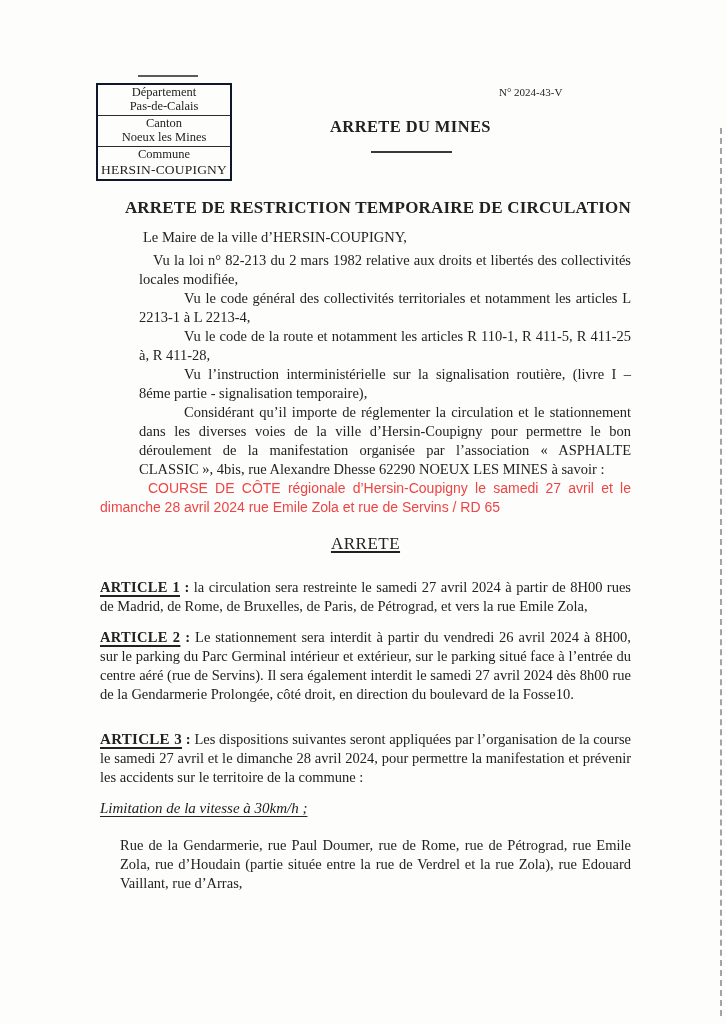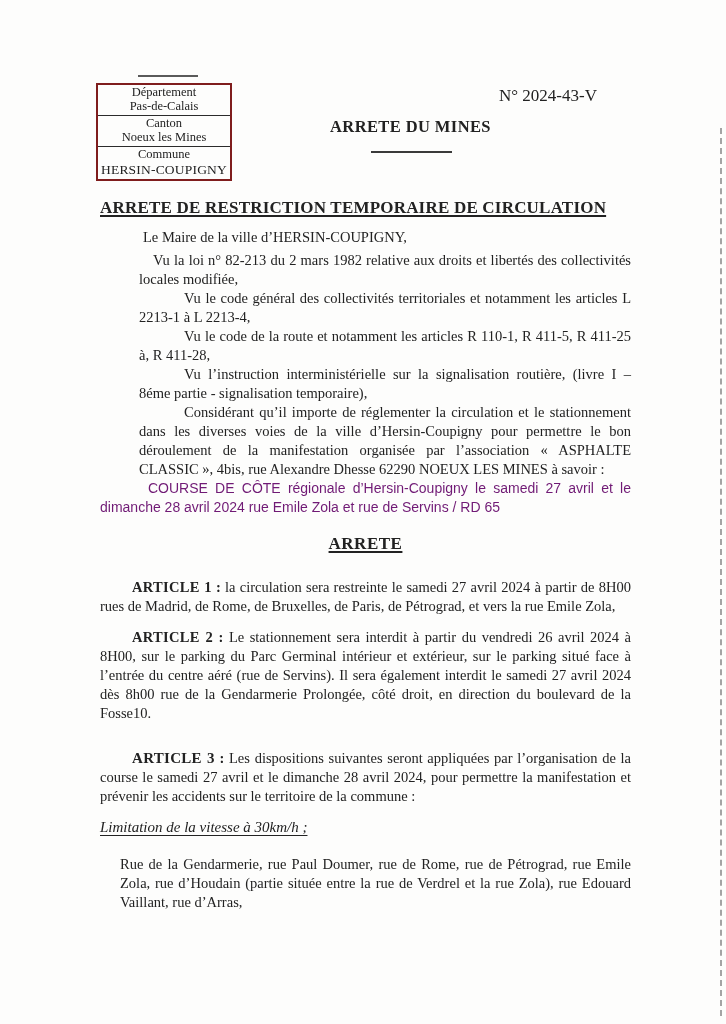--- a/index.html
+++ b/index.html
@@ -26,34 +26,34 @@
     left: 138px; top: 75px;
     width: 60px; height: 0;
     border-top: 2.5px solid #5a5a5a;
   }
 
   
   .admin-box {
     position: absolute;
     left: 96px; top: 83px;
     width: 132px;
-    border: 2px solid #7f1d1d;
+    border: 2px solid #0f172a;
     background: #fdfdfc;
     text-align: center;
   }
   .admin-row { padding: 1px 0 2px; border-top: 1.5px solid #2b2b2b; }
   .admin-row:first-child { border-top: none; }
   .admin-label, .admin-value { font-size: 12.5px; line-height: 13.5px; }
   .admin-value-bold { font-weight: normal; font-size: 13.5px; line-height: 15px; letter-spacing: .2px; }
 
   
   .ref-number {
     position: absolute;
     left: 499px; top: 86px;
-    font-size: 17px;
+    font-size: 11px;
   }
   .doc-type {
     position: absolute;
     left: 330px; top: 117px;
     font-size: 16.5px;
     font-weight: bold;
     letter-spacing: .4px;
   }
   .doc-type-rule {
     position: absolute;
@@ -68,56 +68,55 @@
     left: 100px; top: 197px;
     width: 531px;
     font-size: 14.5px;
     line-height: 19px;
     text-align: justify;
   }
   .main-title {
     font-size: 17px;
     line-height: 21px;
     font-weight: bold;
-    text-align: left;
-    text-decoration: underline;
+    text-align: right;
     text-decoration-thickness: 1.5px;
     text-underline-offset: 2px;
     margin: 0 0 10px 0;
     letter-spacing: .2px;
   }
   p { margin: 0; }
   .intro { text-indent: 43px; margin-bottom: 4px; }
   .recital { text-indent: 45px; margin-left: 39px; }
   .recital.small-indent { text-indent: 14px; }
   .course {
     text-indent: 48px;
     font-family: "Liberation Sans", sans-serif;
     font-size: 14px;
-    color: #701a75;
+    color: #ef4444;
   }
   .arrete-heading {
     font-size: 17px;
     line-height: 21px;
-    font-weight: bold;
+    font-weight: normal;
     text-align: center;
     text-decoration: underline;
     text-decoration-thickness: 1.5px;
     text-underline-offset: 2px;
     margin: 16px 0 24px 0;
     letter-spacing: .5px;
   }
   .article { margin-bottom: 12px; }
   .article.a2 { margin-bottom: 26px; }
   .article-label {
     font-weight: bold;
+    text-decoration: underline;
     text-decoration-thickness: 1.5px;
     text-underline-offset: 2.5px;
     letter-spacing: .3px;
-    margin-left: 32px;
   }
   .article.a3 .article-label { font-size: 15px; }
   .article-sep { font-weight: bold; }
   .speed-heading {
     font-style: italic;
     text-decoration: underline;
     text-underline-offset: 2.5px;
     font-size: 15px;
     margin-bottom: 18px;
   }

